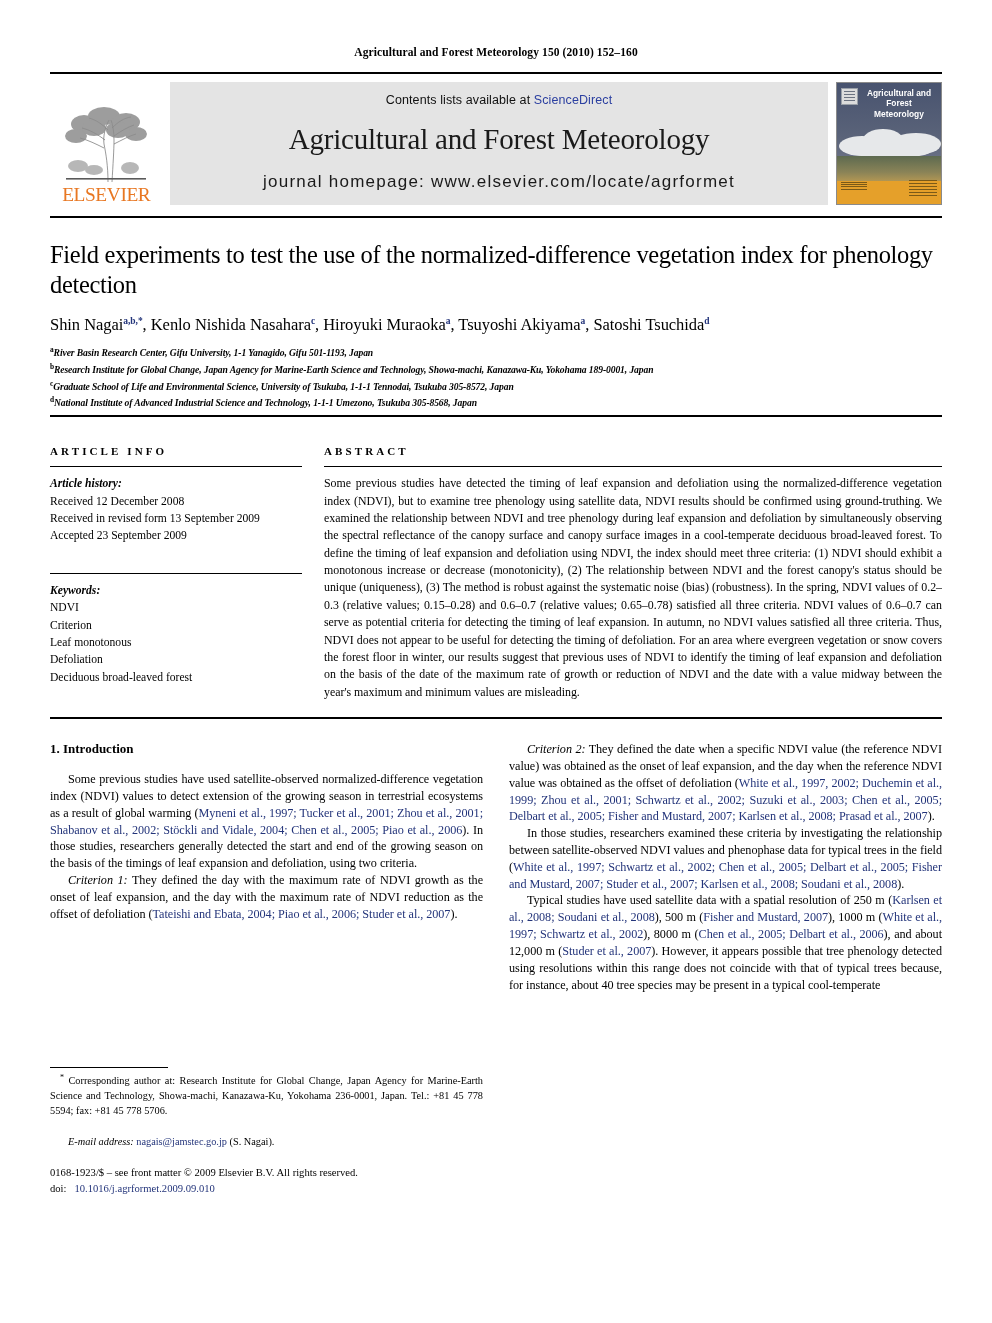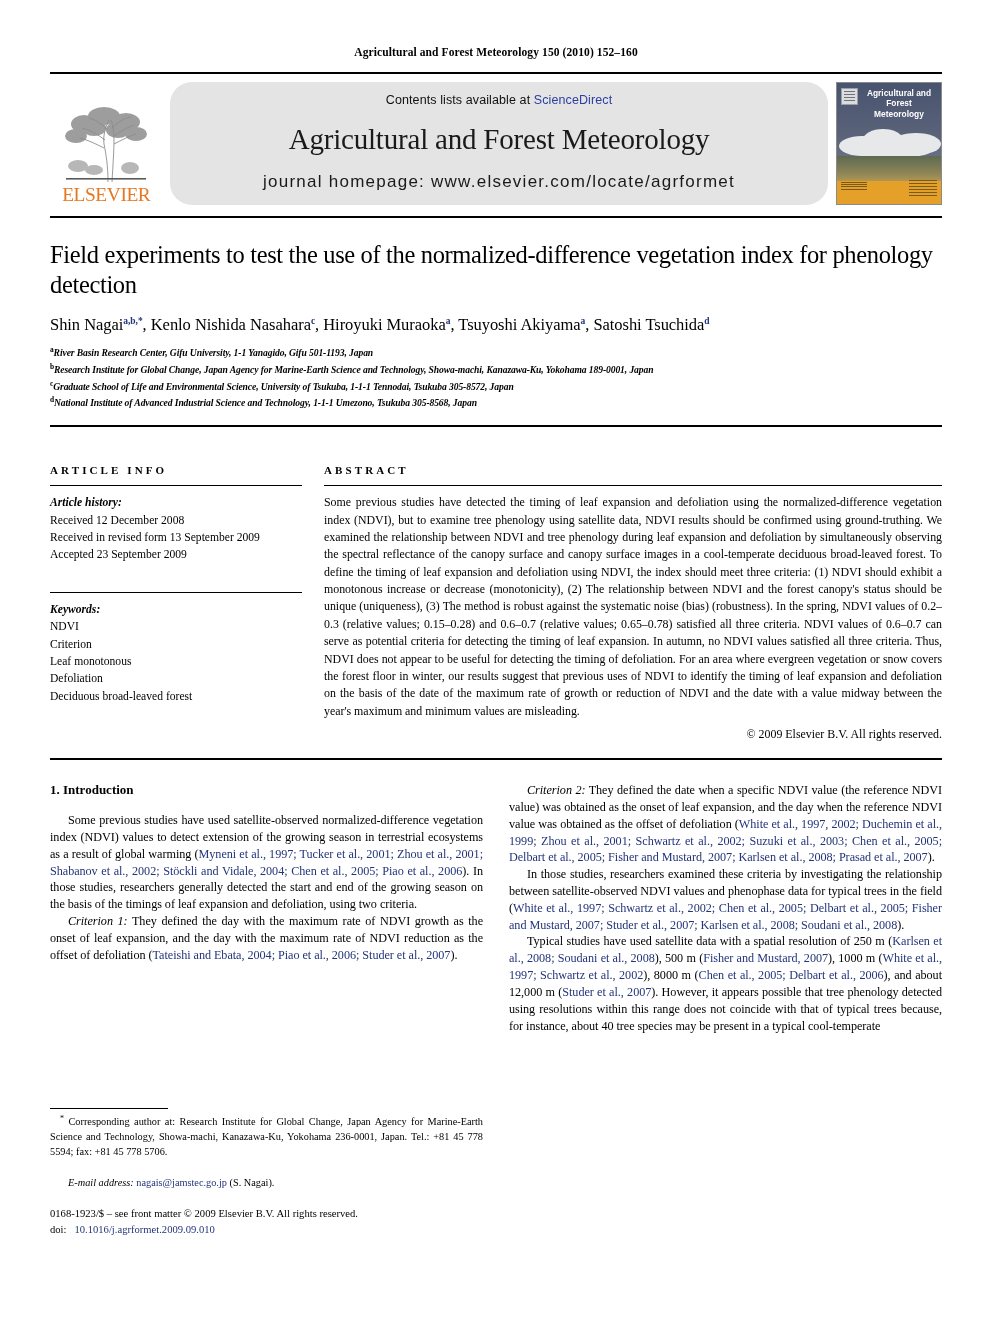--- a/index.html
+++ b/index.html
@@ -65,21 +65,20 @@
   .journal-band {
     flex: 1 1 auto;
     background: #e4e4e4;
     display: flex;
     flex-direction: column;
     justify-content: space-between;
     align-items: center;
     padding: 11px 0 13px 0;
     margin-left: 8px;
     margin-right: 8px;
-    border-radius: 22px;
   }
   .contents-line {
     font-family: "Liberation Sans", sans-serif;
     font-size: 12.5px;
     color: #111;
     letter-spacing: 0.1px;
   }
   .contents-line .sd-link { color: #2b3fa0; }
   .journal-name {
     font-family: "Liberation Serif", serif;
@@ -175,23 +174,23 @@
     font-style: italic;
     font-weight: bold;
     line-height: 1.62;
     color: #000;
     letter-spacing: -0.1px;
   }
   .affil sup { font-style: normal; font-size: 7.4px; vertical-align: super; }
 
   
   .info-abstract {
-    margin-top: 14px;
+    margin-top: 4px;
     border-top: 2px solid #000;
-    padding-top: 37px;
+    padding-top: 28px;
     display: flex;
     gap: 22px;
   }
   .col-info { flex: 0 0 252px; }
   .col-abstract { flex: 1 1 auto; }
   .sec-head {
     font-family: "Liberation Serif", serif;
     font-size: 11px;
     font-weight: bold;
     letter-spacing: 3.1px;
@@ -366,21 +365,20 @@
       <div class="info-line">Criterion</div>
       <div class="info-line">Leaf monotonous</div>
       <div class="info-line">Defoliation</div>
       <div class="info-line">Deciduous broad-leaved forest</div>
     </div>
 
     <div class="col-abstract">
       <div class="sec-head">ABSTRACT</div>
       <div class="hr-thin"></div>
       <div class="abstract-body">Some previous studies have detected the timing of leaf expansion and defoliation using the normalized-difference vegetation index (NDVI), but to examine tree phenology using satellite data, NDVI results should be confirmed using ground-truthing. We examined the relationship between NDVI and tree phenology during leaf expansion and defoliation by simultaneously observing the spectral reflectance of the canopy surface and canopy surface images in a cool-temperate deciduous broad-leaved forest. To define the timing of leaf expansion and defoliation using NDVI, the index should meet three criteria: (1) NDVI should exhibit a monotonous increase or decrease (monotonicity), (2) The relationship between NDVI and the forest canopy's status should be unique (uniqueness), (3) The method is robust against the systematic noise (bias) (robustness). In the spring, NDVI values of 0.2–0.3 (relative values; 0.15–0.28) and 0.6–0.7 (relative values; 0.65–0.78) satisfied all three criteria. NDVI values of 0.6–0.7 can serve as potential criteria for detecting the timing of leaf expansion. In autumn, no NDVI values satisfied all three criteria. Thus, NDVI does not appear to be useful for detecting the timing of defoliation. For an area where evergreen vegetation or snow covers the forest floor in winter, our results suggest that previous uses of NDVI to identify the timing of leaf expansion and defoliation on the basis of the date of the maximum rate of growth or reduction of NDVI and the date with a value midway between the year's maximum and minimum values are misleading.</div>
-      <div class="copyright">© 2009 Elsevier B.V. All rights reserved.</div>
     </div>
   </div>
 
   <div class="body-rule"></div>
 
   <div class="columns" style="height:455px;">
 
     <div class="col">
       <div class="sec-title">1. Introduction</div>
       <p class="para"><span>Some previous studies have used satellite-observed normalized-difference vegetation index (NDVI) values to detect extension of the growing season in terrestrial ecosystems as a result of global warming (</span><span class="cite">Myneni et al., 1997; Tucker et al., 2001; Zhou et al., 2001; Shabanov et al., 2002; Stöckli and Vidale, 2004; Chen et al., 2005; Piao et al., 2006</span><span>). In those studies, researchers generally detected the start and end of the growing season on the basis of the timings of leaf expansion and defoliation, using two criteria.</span></p>

